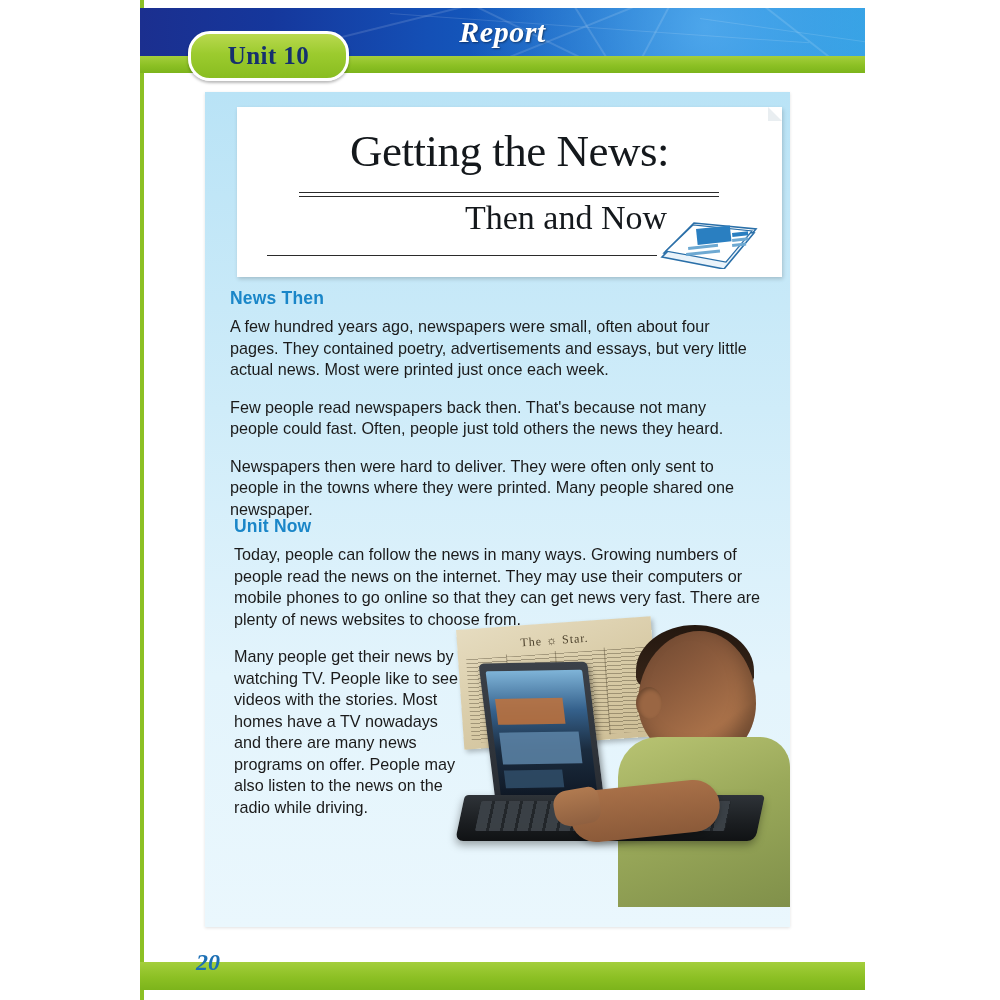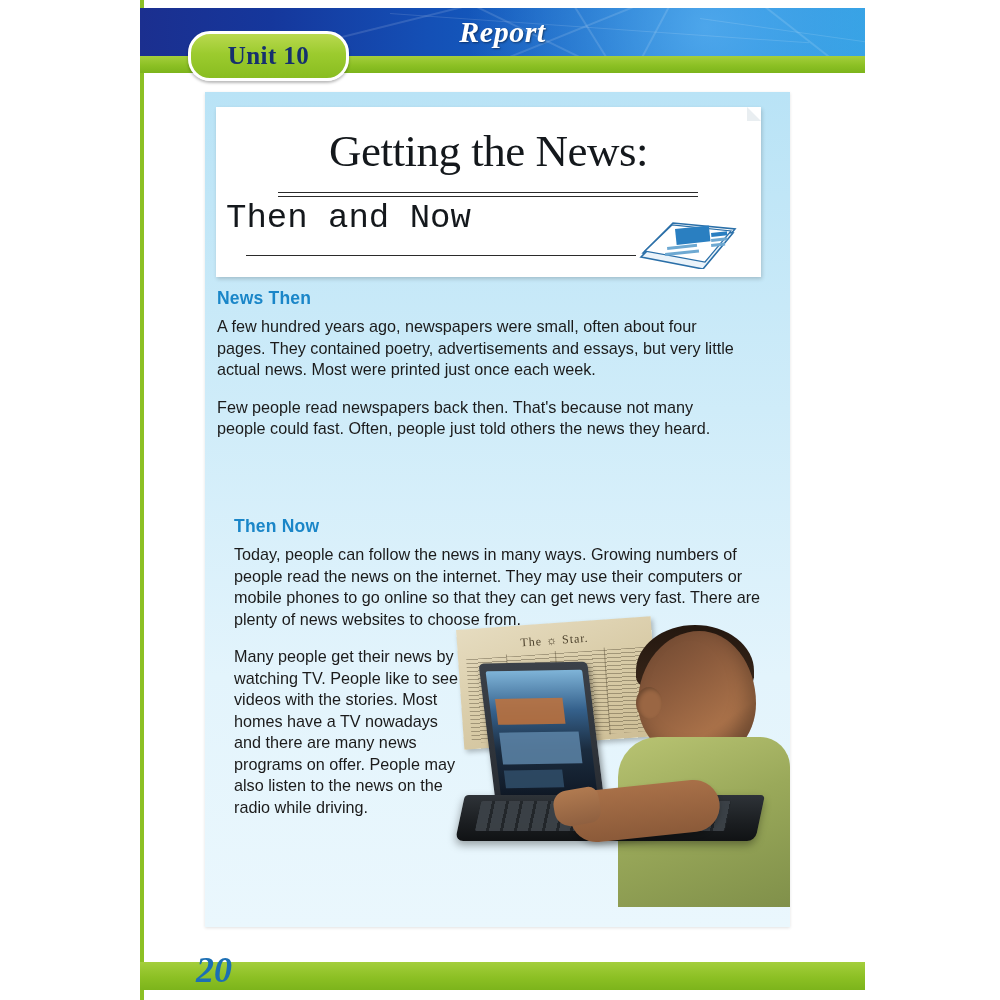--- a/index.html
+++ b/index.html
@@ -106,21 +106,21 @@
     top: 92px;
     width: 585px;
     height: 835px;
     background: linear-gradient(180deg, #b9e3f6 0%, #cfecf9 38%, #e3f4fc 70%, #eaf7fd 100%);
     box-shadow: 0 1px 3px rgba(0,0,0,0.12);
   }
 
   
   .title-panel {
     position: absolute;
-    left: 11px;
+    left: 32px;
     top: 15px;
     width: 545px;
     height: 170px;
     background: #ffffff;
     box-shadow: 1px 2px 4px rgba(0,0,0,0.18);
   }
   .fold {
     position: absolute;
     right: 0;
     top: 0;
@@ -140,22 +140,22 @@
   }
   .title-rule-a {
     position: absolute;
     left: 62px; top: 85px; width: 420px; height: 3px;
     border-top: 1px solid #2b2b2b;
     border-bottom: 1px solid #2b2b2b;
   }
   .title-sub {
     position: absolute;
     left: 10px; top: 92px; width: 420px;
-    text-align: left;
-    font-family: Liberation Mono, monospace;
+    text-align: right;
+    font-family: Liberation Serif, serif;
     font-size: 34px;
     color: #14181c;
   }
   .title-rule-b {
     position: absolute;
     left: 30px; top: 148px; width: 390px; height: 1px;
     background: #2b2b2b;
   }
 
   
@@ -163,21 +163,21 @@
     position: absolute;
     right: 22px;
     top: 100px;
     width: 100px;
     height: 62px;
   }
 
   
   .content {
     position: absolute;
-    left: 12px;
+    left: 25px;
     top: 196px;
     width: 545px;
   }
   .subhead {
     color: #1a86c8;
     font-size: 17.5px;
     font-weight: bold;
     margin: 0 0 7px 0;
     letter-spacing: 0.2px;
   }
@@ -323,21 +323,21 @@
     height: 28px;
     background: linear-gradient(180deg, #a4ce3c 0%, #8cc024 55%, #7cb41b 100%);
   }
   .page-number {
     position: absolute;
     left: 196px;
     top: 949px;
     font-family: "Liberation Serif", serif;
     font-style: italic;
     font-weight: bold;
-    font-size: 36px;
+    font-size: 24px;
     color: #1c6fb4;
   }
   .copyright {
     position: absolute;
     left: 600px;
     top: 970px;
     font-size: 9.5px;
     color: #4a6b12;
     letter-spacing: 0.2px;
     margin-top: 36px;
@@ -385,24 +385,25 @@
       <rect x="72" y="37" width="14" height="3" transform="rotate(-6 72 37)" fill="#6ea9d2"></rect>
       <rect x="28" y="40" width="30" height="3" transform="rotate(-6 28 40)" fill="#6ea9d2"></rect>
       <rect x="26" y="46" width="34" height="3" transform="rotate(-6 26 46)" fill="#6ea9d2"></rect>
     </svg>
   </div>
 
   <div class="content">
     <h2 class="subhead">News Then</h2>
     <p class="body">A few hundred years ago, newspapers were small, often about four pages.  They contained poetry, advertisements and essays, but very little actual news.  Most were printed just once each week.</p>
     <p class="body">Few people read newspapers back then.  That's because not many people could fast.  Often, people just told others the news they heard.</p>
+    <p class="body last">Newspapers then were hard to deliver.  They were often only sent to people in the towns where they were printed.  Many people shared one newspaper.</p>
   </div>
 
   <div class="section-now">
-    <h2 class="subhead">Then Now</h2>
+    <h2 class="subhead">Unit Now</h2>
     <p class="body">Today, people can follow the news in many ways.  Growing numbers of people read the news on the internet.  They may use their computers or mobile phones to go online so that they can get news very fast.  There are plenty of news websites to choose from.</p>
     <p class="body narrow-col">Many people get their news by watching TV.  People like to see videos with the stories.  Most homes have a TV nowadays and there are many news programs on offer.  People may also listen to the news on the radio while driving.</p>
   </div>
 
   <div class="photo">
     <div class="bg-paper">
       <div class="hdr">The ☼ Star.</div>
       <div class="cols"></div>
       <div class="divider" style="left:48px;"></div>
       <div class="divider" style="left:97px;"></div>

